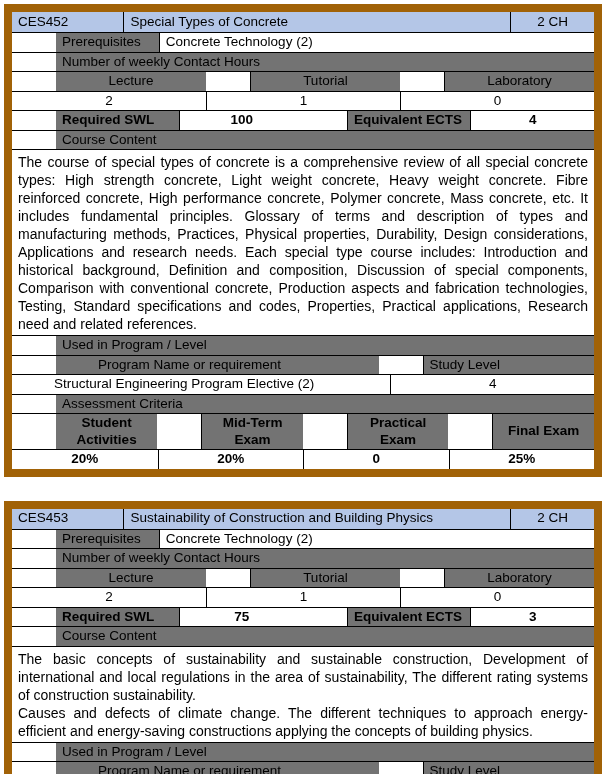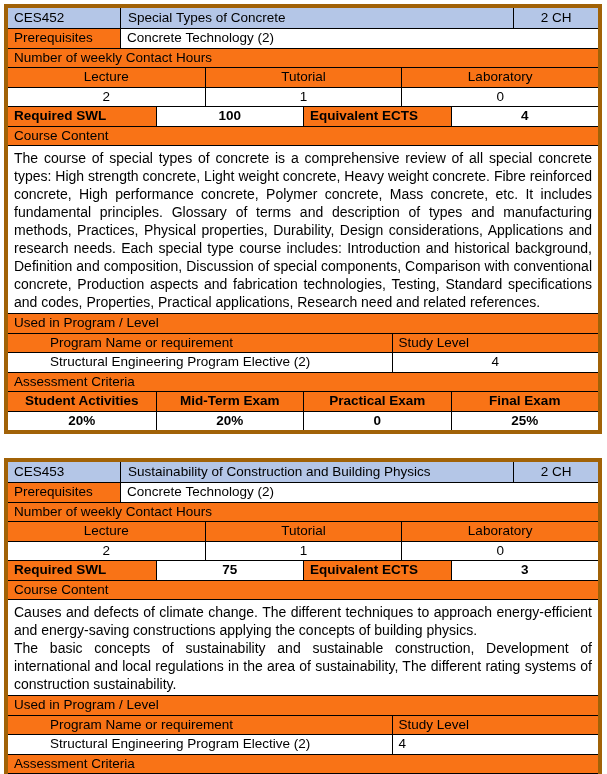--- a/index.html
+++ b/index.html
@@ -5,39 +5,39 @@
   html,body{margin:0;padding:0;background:#ffffff;}
   body{
     width:607px;
     font-family:"Liberation Sans", sans-serif;
     color:#000;
     -webkit-font-smoothing:antialiased;
   }
   .page{padding:4px 3px 0 4px;}
   .ctable{
     width:598px;
-    border:4px solid #a16207;
+    border:8px solid #a16207;
     box-sizing:border-box;
     margin-bottom:24px;
   }
   .row{display:flex;border-top:1px solid #000;}
   .row:first-child{border-top:none;}
   .cell{
     border-left:1px solid #000;
     box-sizing:border-box;
     padding:1px 6px;
     min-height:18px;
     font-size:13.5px;
     line-height:16.5px;
     display:flex;
     align-items:center;
   }
   .cell:first-child{border-left:none;}
   .row-title .cell{min-height:20px;}
-  .green{background:#f97316;}
+  .green{background:#737373;margin-left:44px;}
   .blue{background:#b4c6e7;}
   .center{justify-content:center;text-align:center;}
   .w-code{width:19%;}
   .w-title{width:66.6%;padding-left:7px;}
   .w-ch{width:14.4%;}
   .w-prereq{width:81%;}
   .w-full{width:100%;}
   .w-third{width:33.333%;}
   .w-quarter{width:25%;font-weight:bold;}
   .w-prog{width:65%;padding-left:42px;}
@@ -148,22 +148,22 @@
       <div class="cell green w-quarter">Required SWL</div>
       <div class="cell w-quarter center">75</div>
       <div class="cell green w-quarter">Equivalent ECTS</div>
       <div class="cell w-quarter center">3</div>
     </div>
     <div class="row">
       <div class="cell green w-full">Course Content</div>
     </div>
     <div class="row">
       <div class="cell content-cell w-full">
+        <p>The basic concepts of sustainability and sustainable construction, Development of international and local regulations in the area of sustainability, The different rating systems of construction sustainability.</p>
         <p>Causes and defects of climate change. The different techniques to approach energy-efficient and energy-saving constructions applying the concepts of building physics.</p>
-        <p>The basic concepts of sustainability and sustainable construction, Development of international and local regulations in the area of sustainability, The different rating systems of construction sustainability.</p>
       </div>
     </div>
     <div class="row">
       <div class="cell green w-full">Used in Program / Level</div>
     </div>
     <div class="row">
       <div class="cell green w-prog">Program Name or requirement</div>
       <div class="cell green w-level">Study Level</div>
     </div>
     <div class="row">

